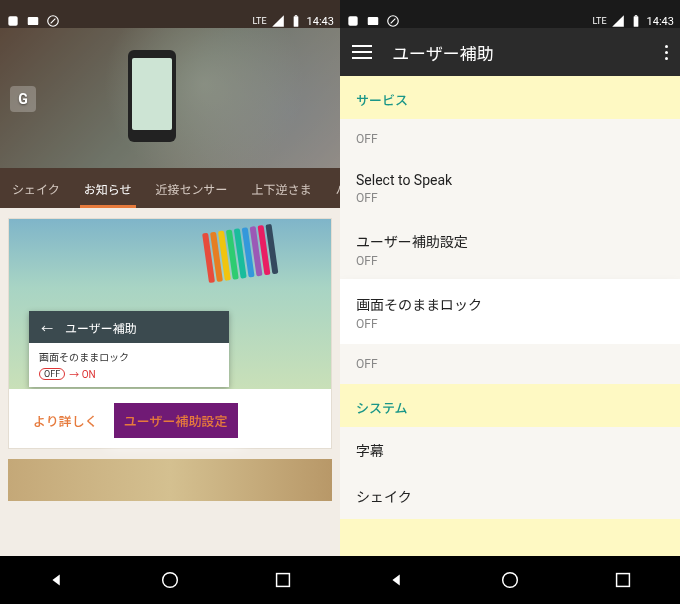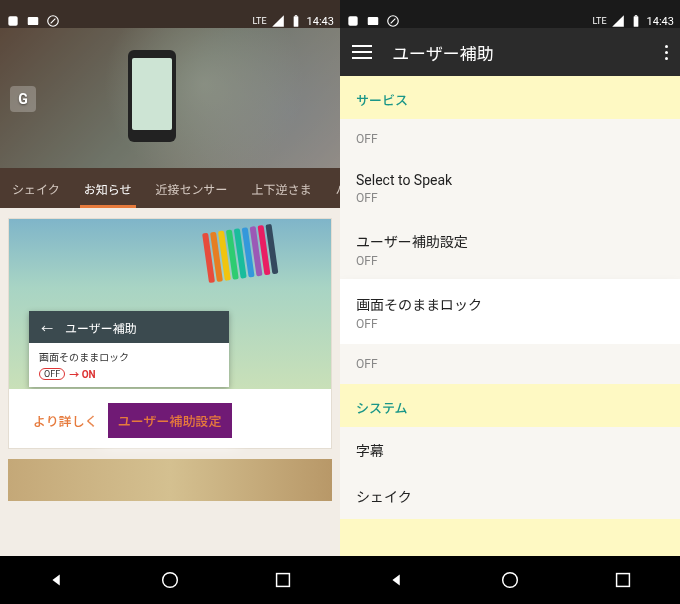--- a/index.html
+++ b/index.html
@@ -32,25 +32,25 @@
 .content{padding:10px 8px 0;background:#f2ede6;height:calc(604px - 20px - 140px - 40px - 48px);overflow:hidden}
 .card{background:#fff;border:1px solid #e4ddd2;margin-bottom:10px}
 .card-img{height:170px;background:linear-gradient(180deg,#7fb5c9 0%,#a8d4c4 40%,#c9e0b8 100%);position:relative;overflow:hidden}
 .pencils{position:absolute;top:6px;right:6px;width:120px;height:50px;display:flex;gap:2px;transform:rotate(-8deg)}
 .pencil{width:6px;height:50px;border-radius:2px}
 .mini-bar{position:absolute;left:20px;top:92px;width:200px;background:#3b4a4f;box-shadow:0 2px 6px rgba(0,0,0,.3)}
 .mini-bar-top{height:32px;display:flex;align-items:center;gap:12px;padding:0 12px;color:#fff;font-size:12px}
 .mini-bar-bot{background:#fff;padding:6px 10px;font-size:10px;color:#333}
 .onoff{display:flex;align-items:center;gap:4px;margin-top:2px}
 .off-badge{border:1.5px solid #d33;border-radius:8px;padding:0 4px;font-size:9px;color:#333}
-.arrow-on{color:#d33;font-size:10px;font-weight:bold}
+.arrow-on{color:#d33;font-size:10px;font-weight:normal}
 .card-body{padding:14px 14px 10px}
 .card-title{font-size:18px;color:#222;margin-bottom:8px}
 .card-sub{font-size:12px;color:#666;margin-bottom:14px}
-.card-actions{display:flex;align-items:center}
+.card-actions{display:flex;gap:6px;align-items:center}
 .flat-btn{font-size:13px;color:#e67a3c;padding:8px 10px;font-weight:500}
 .flat-btn.hl{background:#701a75;box-shadow:0 0 0 4px #fff,0 0 18px 6px rgba(255,255,255,.9)}
 .card2{height:42px;background:linear-gradient(90deg,#c4a878 0%,#d4c090 50%,#b89868 100%);margin-top:4px;position:relative}
 
 .app-bar{height:48px;background:#2b2b2b;display:flex;align-items:center;padding:0 12px;color:#fff}
 .hamburger{width:20px;height:14px;display:flex;flex-direction:column;justify-content:space-between;margin-right:20px}
 .hamburger span{height:2px;background:#fff}
 .app-title{font-size:17px;flex:1}
 .more-v{display:flex;flex-direction:column;gap:3px}
 .more-v span{width:3px;height:3px;background:#fff;border-radius:50%}

